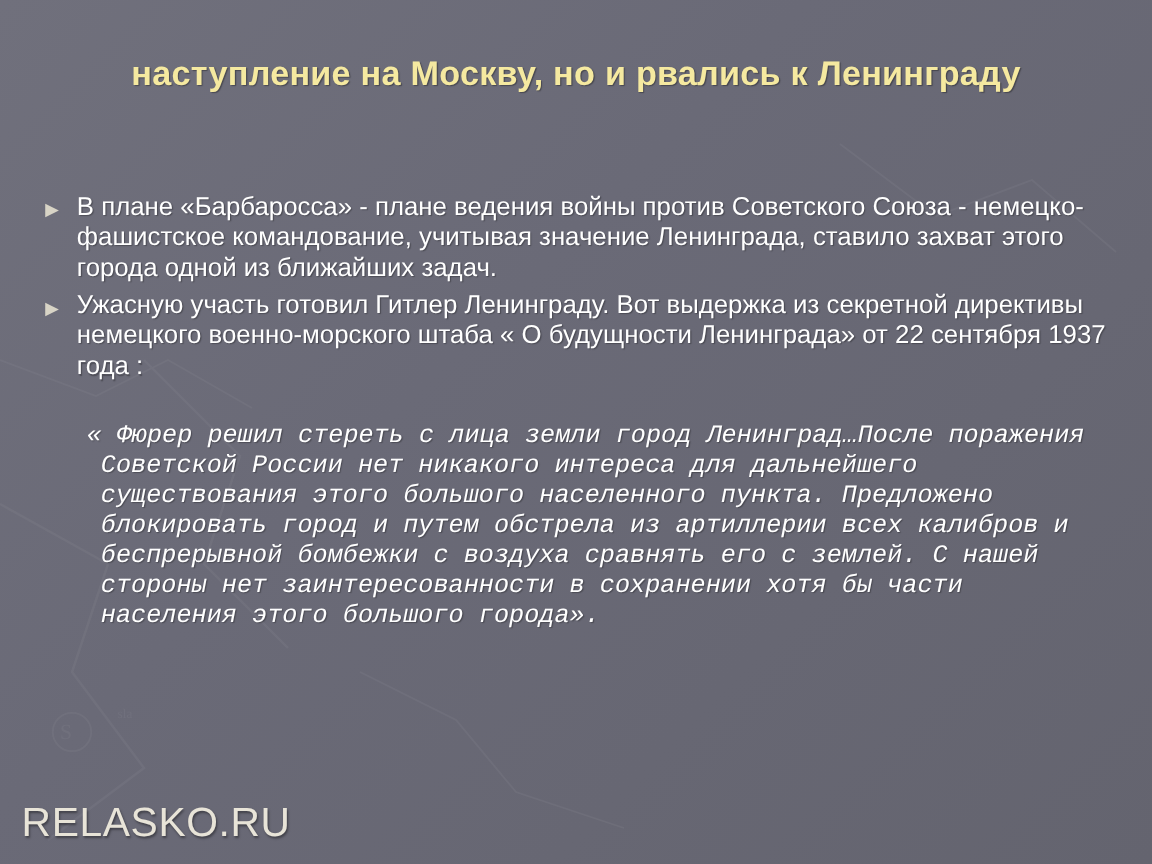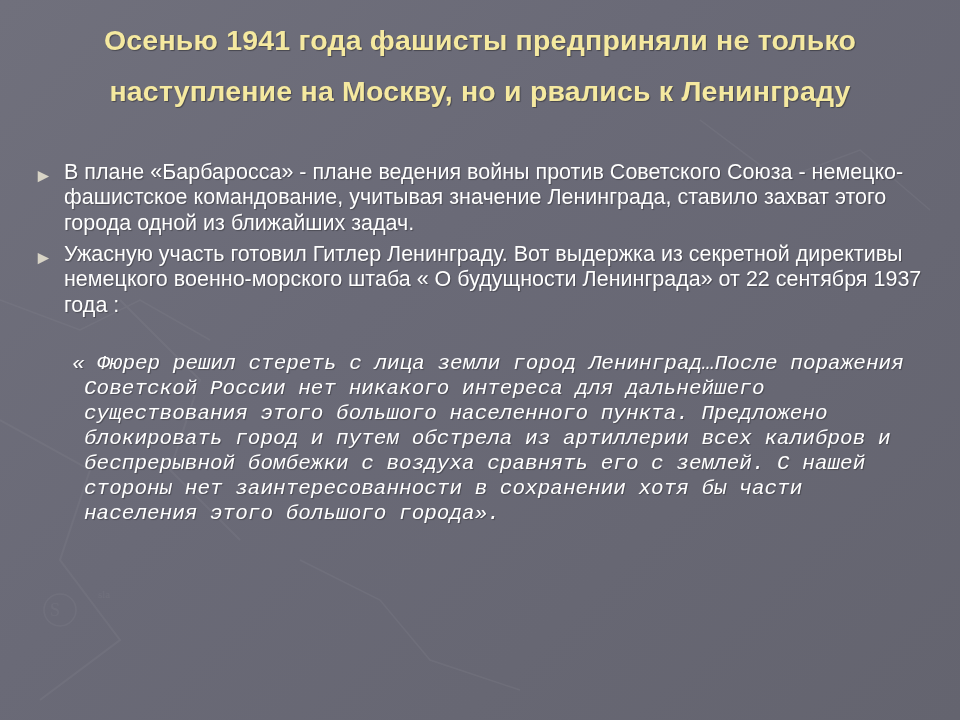--- a/index.html
+++ b/index.html
@@ -104,34 +104,34 @@
     <path d="M120 300 L200 380 L170 470 L240 540" stroke="#8a8a94" stroke-width="2" fill="none"></path>
     <path d="M0 300 L80 330 L140 300 L210 340" stroke="#8a8a94" stroke-width="1.5" fill="none"></path>
     <path d="M300 560 L380 600 L430 660 L520 690" stroke="#8a8a94" stroke-width="1.5" fill="none"></path>
     <path d="M700 120 L780 180 L860 150 L930 210" stroke="#8a8a94" stroke-width="1.5" fill="none"></path>
     <circle cx="60" cy="610" r="16" stroke="#8a8a94" stroke-width="1.5" fill="none"></circle>
     <text x="50" y="616" fill="#8a8a94" font-size="18" font-family="Liberation Serif, serif">S</text>
     <text x="98" y="598" fill="#8a8a94" font-size="11" font-family="Liberation Serif, serif">sla</text>
   </svg>
 
   <div class="title-block">
-    <div class="title-line">Осенью 1941 года фашисты предприняли не только</div>
     <div class="title-line second">наступление на Москву, но и рвались к Ленинграду</div>
   </div>
 
   <div class="body-block">
 
     <div class="bullet-row">
       <div class="bullet-marker">►</div>
       <div class="bullet-text">В плане «Барбаросса» - плане ведения войны против Советского Союза - немецко-фашистское командование, учитывая значение Ленинграда, ставило захват этого города одной из ближайших задач.</div>
     </div>
 
     <div class="bullet-row">
       <div class="bullet-marker">►</div>
       <div class="bullet-text">Ужасную участь готовил Гитлер Ленинграду. Вот выдержка из секретной директивы немецкого военно-морского штаба « О будущности Ленинграда» от 22 сентября 1937 года :</div>
     </div>
 
     <div class="quote-block">«  Фюрер решил стереть с лица земли город Ленинград…После поражения Советской России нет никакого интереса для дальнейшего существования этого большого населенного пункта. Предложено блокировать город и путем обстрела из артиллерии всех калибров и беспрерывной бомбежки с воздуха сравнять его с землей. С нашей стороны нет заинтересованности в сохранении хотя бы части населения этого большого города».</div>
 
   </div>
 
+  <div class="watermark">RELASKO.RU</div>
 
 </div>
 
 </body></html>

